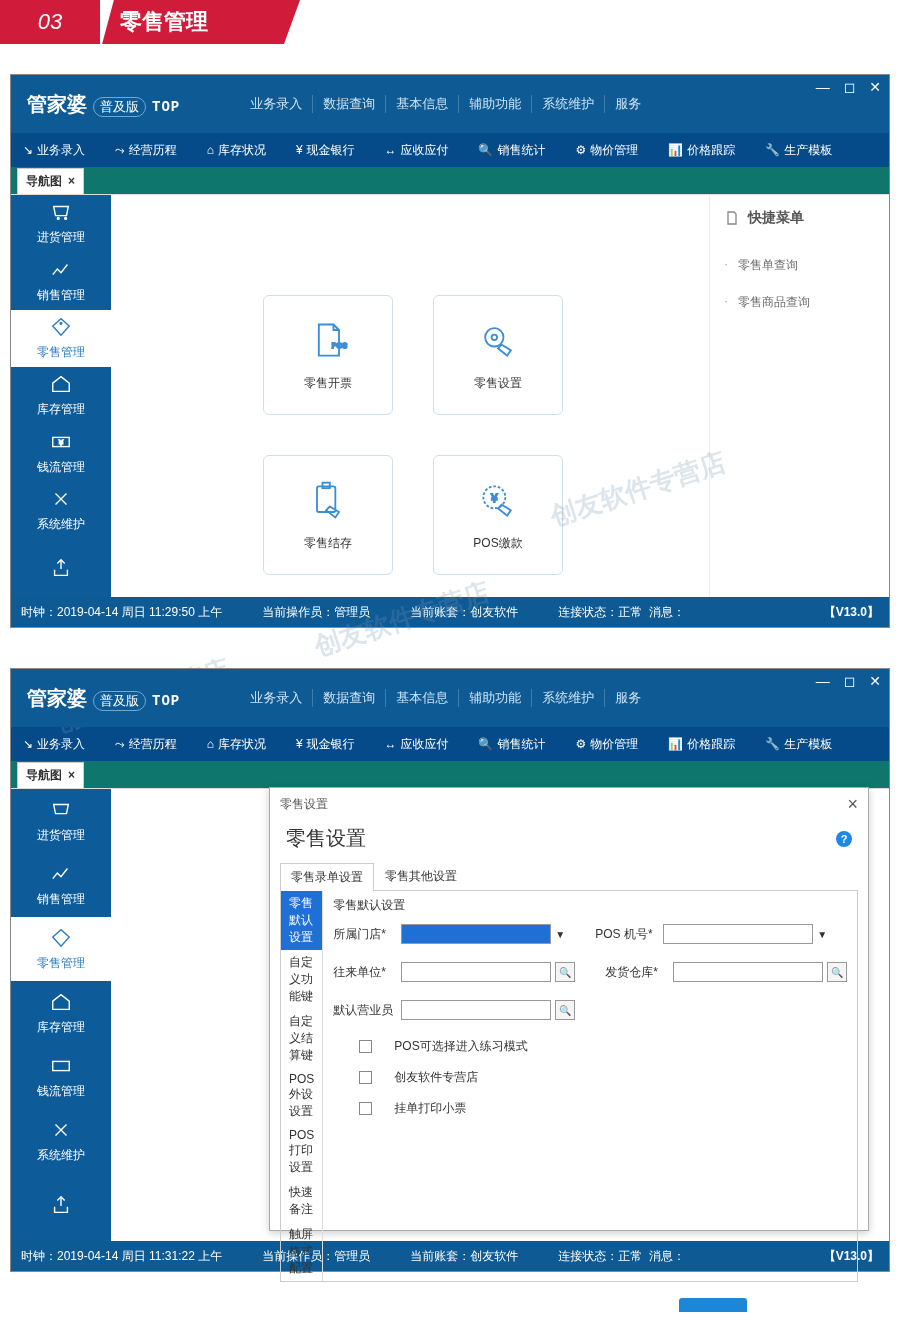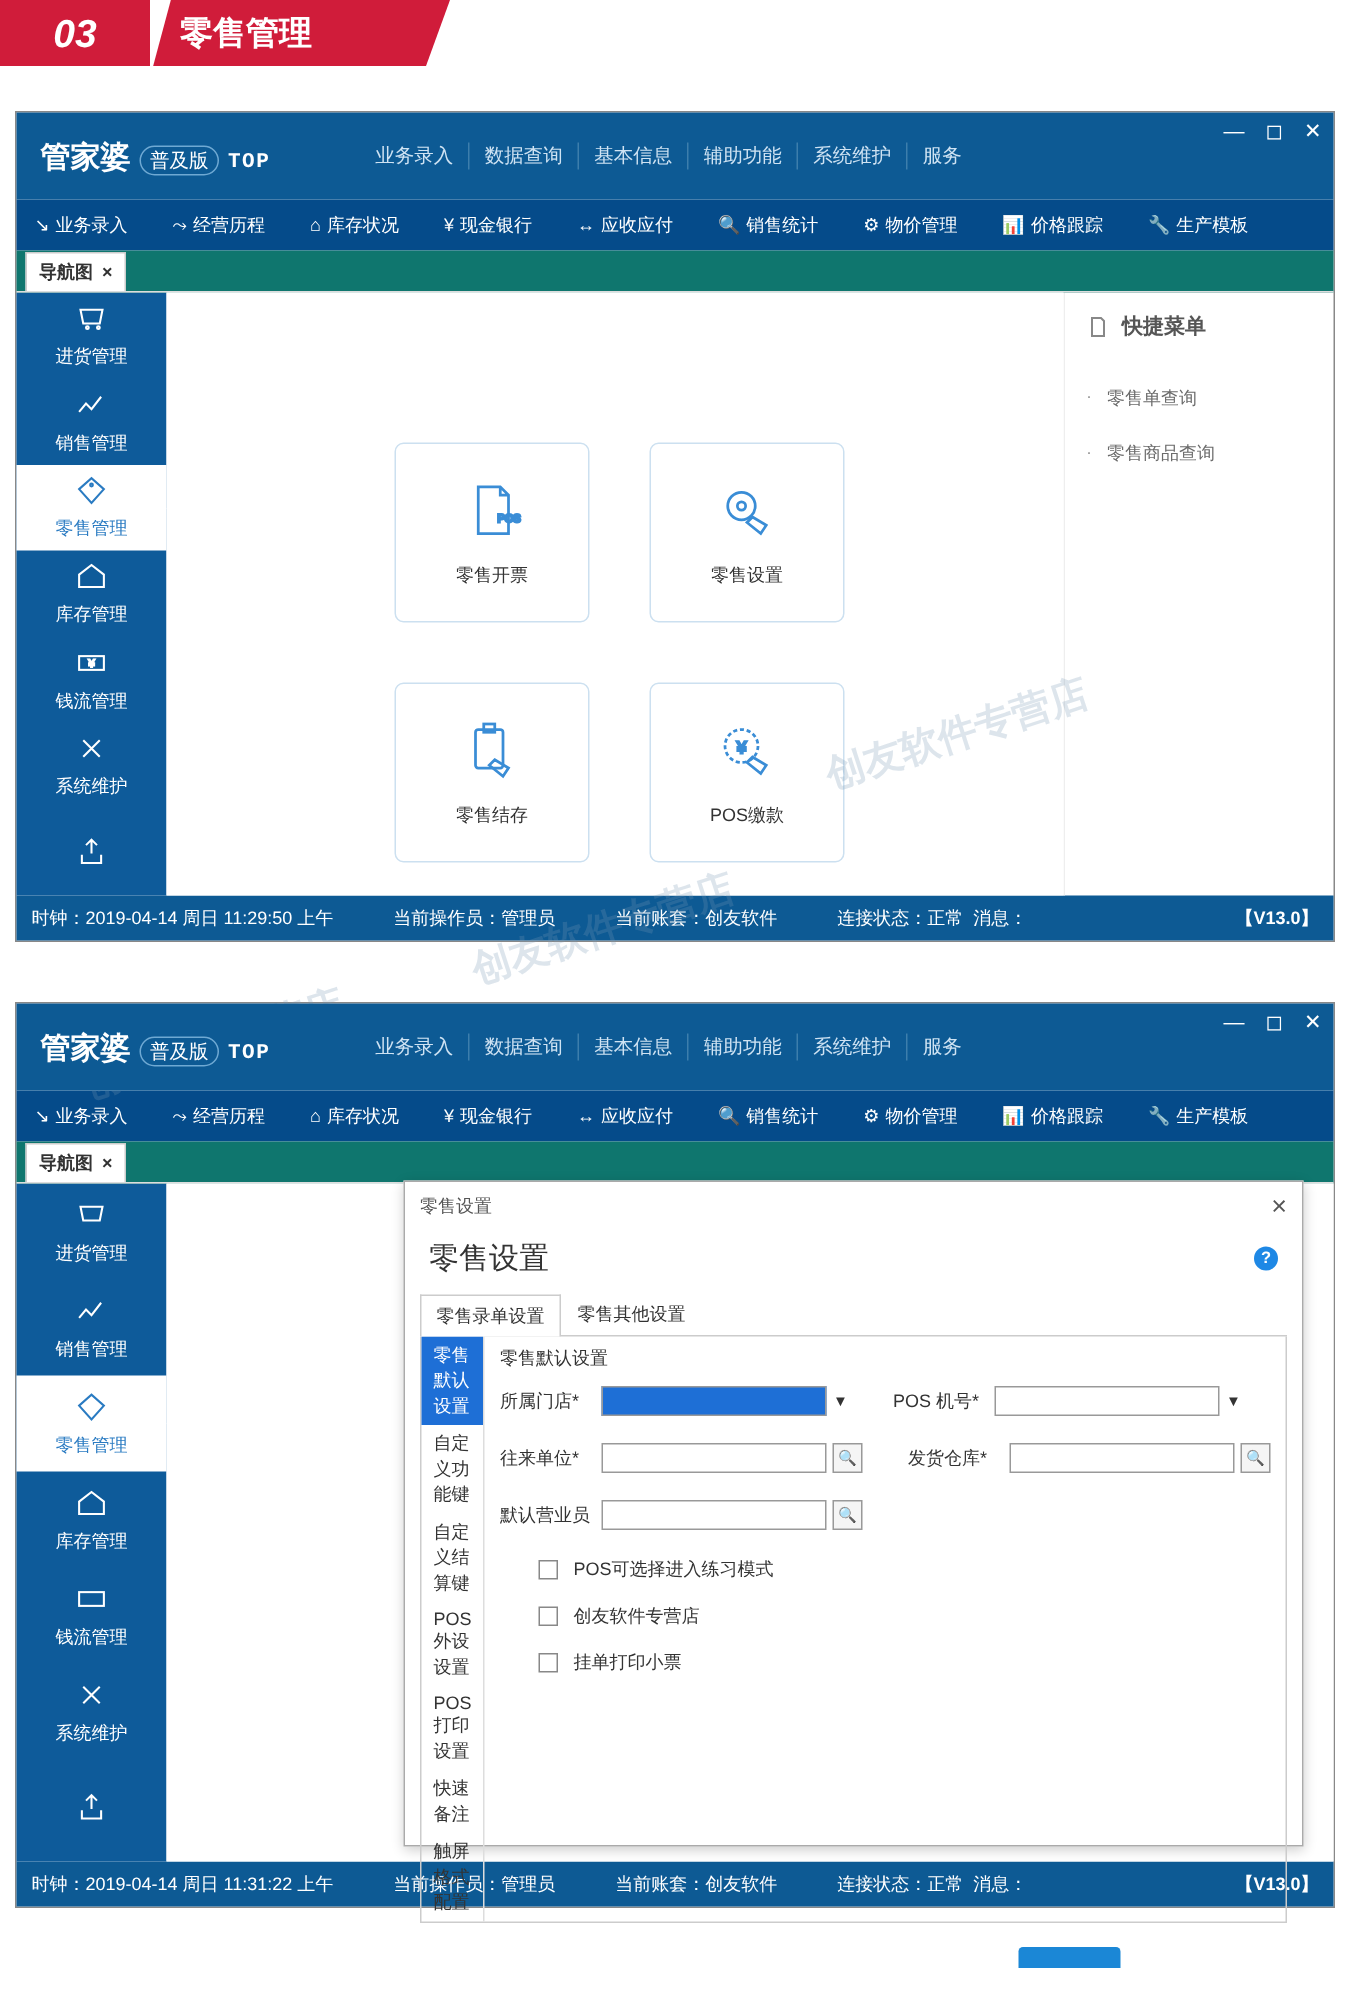--- a/index.html
+++ b/index.html
@@ -1,19 +1,19 @@
 <!DOCTYPE html>
 <html><head>
 <meta charset="utf-8">
 <style>
   * { box-sizing: border-box; margin: 0; padding: 0; }
   body { font-family: "Microsoft YaHei", Arial, sans-serif; font-size: 12px; background: #fff; color: #333; }
   
   .page-header { display: flex; align-items: stretch; height: 44px; margin-bottom: 30px; }
-  .page-num-box { background: #d01c3a; color: #fff; font-weight: bold; font-size: 26px; width: 100px; display: flex; align-items: center; justify-content: center; font-style: italic; }
+  .page-num-box { background: #d01c3a; color: #fff; font-weight: normal; font-size: 22px; width: 100px; display: flex; align-items: center; justify-content: center; font-style: italic; }
   .page-title-box { background: linear-gradient(to right, #d01c3a, #d01c3a); color: #fff; font-size: 22px; font-weight: bold; padding: 0 30px 0 20px; display: flex; align-items: center; clip-path: polygon(0 0, 100% 0, 92% 100%, 0 100%); position: relative; width: 200px; }
   .page-title-box::before { content:""; position:absolute; left:-8px; top:0; bottom:0; width:16px; background:#fff; transform: skewX(-15deg);}
   
   .app-window { border: 1px solid #888; margin: 0 10px 40px 10px; background: #fff;}
   
   .titlebar { background: linear-gradient(#0d5a94, #0d5a94); color: #fff; height: 58px; display: flex; align-items: center; padding: 0 10px; position: relative; }
   .logo-block { font-size: 20px; font-weight: bold; display: flex; align-items: baseline; gap:6px; padding-left:6px;font-family:Liberation Mono, monospace;}
   .logo-sub { font-size: 13px; font-weight: normal; border:1px solid #6fa9d3; border-radius:10px; padding:0 6px;}
   .logo-top { font-size: 14px; font-weight: bold; letter-spacing:1px;}
   .window-controls { position: absolute; right: 8px; top: 4px; display: flex; gap: 14px; font-size: 14px; }
@@ -64,21 +64,21 @@
   .dialog-side-item { padding: 4px 8px; font-size: 12px; cursor:pointer;}
   .dialog-side-item.active { background: #1e6fd6; color: #fff; }
   .dialog-form { flex:1; padding: 4px 10px; }
   .fieldset-label{ font-size:12px; color:#333; padding:2px 0 10px 0;}
   .form-row { display: flex; align-items: center; gap: 30px; margin-bottom: 18px; }
   .form-field { display: flex; align-items: center; gap: 4px; }
   .form-label { font-size: 12px; white-space: nowrap; width:64px; text-align:left;}
   .form-input { border: 1px solid #999; height: 20px; width: 150px; background:#fff;}
   .form-input.hl { background: #1e6fd6; }
   .lookup-btn { width: 20px; height: 20px; border: 1px solid #999; background: #f5f5f5; display: flex; align-items: center; justify-content: center; font-size:10px;}
-  .chk-row{ padding-left:26px; margin-bottom:14px; display:flex; align-items:center; gap:10px;}
+  .chk-row{ padding-left:26px; margin-bottom:14px; display:flex; align-items:center; gap:22px;}
   .chk-box{width:13px; height:13px; border:1px solid #888;}
   .dialog-footer { display: flex; justify-content: flex-end; gap: 16px; padding: 10px 20px; }
   .btn { border: none; padding: 5px 22px; font-size: 12px; border-radius: 3px; cursor:pointer;}
   .btn-primary { background: #1b87d6; color: #fff; }
   .btn-default { background: #7d7d7d; color: #ffffff; margin-top: 16px; }
   
   .watermark{ position:absolute; color:rgba(120,150,180,0.25); font-size:26px; transform:rotate(-18deg); pointer-events:none; font-weight:bold;}
   
   .app2-body{height:480px;}
 </style>

